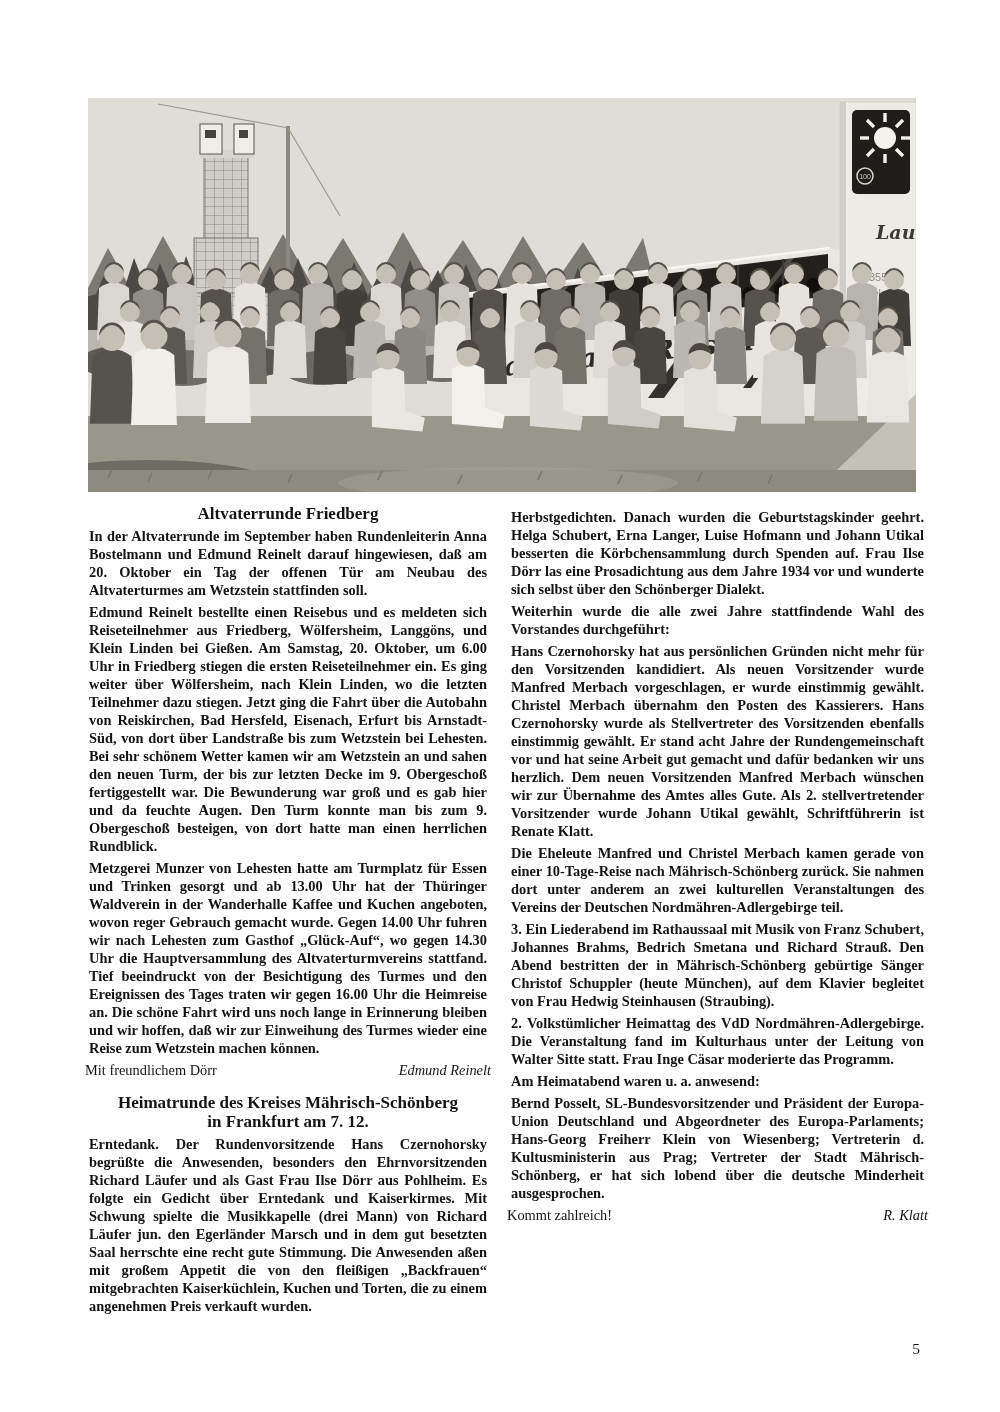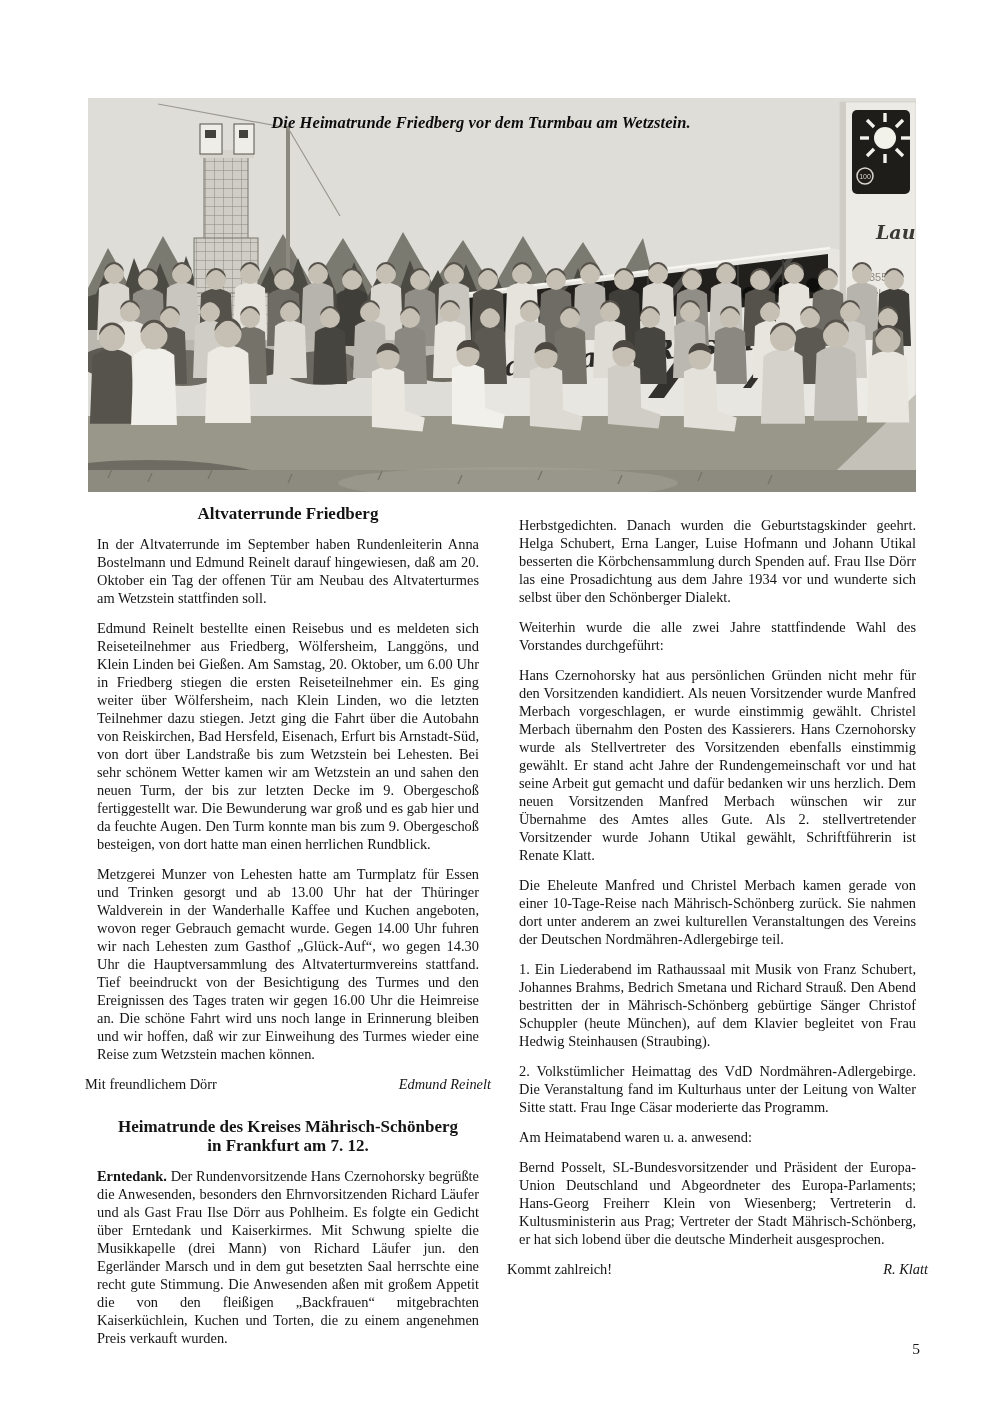--- a/index.html
+++ b/index.html
@@ -4,25 +4,25 @@
 <style>
   html,body{margin:0;padding:0;background:#ffffff;}
   .page{position:relative;width:1000px;height:1412px;background:#ffffff;
         font-family:"Liberation Serif","DejaVu Serif",serif;color:#161616;overflow:hidden;}
   .photo{position:absolute;left:88px;top:98px;width:828px;height:394px;}
   .photo svg{display:block;width:100%;height:100%;}
   .caption{position:absolute;left:133px;top:15px;width:520px;text-align:center;
            font-size:16.5px;font-weight:bold;font-style:italic;color:#0c0c0c;letter-spacing:.1px;}
   .col{position:absolute;top:504px;font-size:14.4px;line-height:18px;text-align:justify;
        hyphens:auto;-webkit-hyphens:auto;color:#141414;}
-  .col p{margin:12px;}
+  .col p{margin:4px;font-weight:bold;}
   .col-left{left:85px;width:406px;}
   .col-right{left:507px;width:421px;}
   .head{font-size:17px;line-height:19px;font-weight:bold;text-align:center;margin:0;}
-  .head-gap{margin-top:24px;}
+  .head-gap{margin-top:14px;}
   .signoff{display:flex;justify-content:space-between;}
   .sig-name{font-style:italic;}
   .pageno{position:absolute;right:80px;top:1340px;font-size:15.5px;color:#161616;}
 </style>
 </head>
 <body>
 
 <div class="page">
 
   <figure class="photo" style="margin:0">
@@ -209,21 +209,20 @@
         <use href="#kne" transform="translate(380,257) scale(1.15)" style="color:#f1f0ea"></use>
         <use href="#kne" transform="translate(458,259) scale(1.15)" style="color:#dcdad2"></use>
         <use href="#kne" transform="translate(536,257) scale(1.15)" style="color:#cfcdc5"></use>
         <use href="#kne" transform="translate(612,260) scale(1.15)" style="color:#e3e1da"></use>
       </g>
 
       <rect x="0" y="372" width="828" height="22" fill="#8d8b80"></rect>
       <ellipse cx="420" cy="385" rx="170" ry="16" fill="#a5a396" opacity="0.5"></ellipse>
       <path d="M20,380 l4,-9 M60,384 l4,-9 M120,381 l4,-9 M200,385 l4,-9 M290,382 l4,-9 M370,386 l4,-9 M450,382 l4,-9 M530,386 l4,-9 M610,383 l4,-9 M680,386 l4,-9" stroke="#777567" stroke-width="1.4"></path>
     </svg>
-    <figcaption class="caption">Die Heimatrunde Friedberg vor dem Turmbau am Wetzstein.</figcaption>
   </figure>
 
   <div class="col col-left">
     <h3 class="head">Altvaterrunde Friedberg</h3>
     <p>In der Altvaterrunde im September haben Rundenleiterin Anna Bostelmann und Edmund Reinelt darauf hingewiesen, daß am 20. Oktober ein Tag der offenen Tür am Neubau des Altvaterturmes am Wetzstein stattfinden soll.</p>
     <p>Edmund Reinelt bestellte einen Reisebus und es meldeten sich Reiseteilnehmer aus Friedberg, Wölfersheim, Langgöns, und Klein Linden bei Gießen. Am Samstag, 20. Oktober, um 6.00 Uhr in Friedberg stiegen die ersten Reiseteilnehmer ein. Es ging weiter über Wölfersheim, nach Klein Linden, wo die letzten Teilnehmer dazu stiegen. Jetzt ging die Fahrt über die Autobahn von Reiskirchen, Bad Hersfeld, Eisenach, Erfurt bis Arnstadt-Süd, von dort über Landstraße bis zum Wetzstein bei Lehesten. Bei sehr schönem Wetter kamen wir am Wetzstein an und sahen den neuen Turm, der bis zur letzten Decke im 9. Obergeschoß fertiggestellt war. Die Bewunderung war groß und es gab hier und da feuchte Augen. Den Turm konnte man bis zum 9. Obergeschoß besteigen, von dort hatte man einen herrlichen Rundblick.</p>
     <p>Metzgerei Munzer von Lehesten hatte am Turmplatz für Essen und Trinken gesorgt und ab 13.00 Uhr hat der Thüringer Waldverein in der Wanderhalle Kaffee und Kuchen angeboten, wovon reger Gebrauch gemacht wurde. Gegen 14.00 Uhr fuhren wir nach Lehesten zum Gasthof „Glück-Auf“, wo gegen 14.30 Uhr die Hauptversammlung des Altvaterturmvereins stattfand. Tief beeindruckt von der Besichtigung des Turmes und den Ereignissen des Tages traten wir gegen 16.00 Uhr die Heimreise an. Die schöne Fahrt wird uns noch lange in Erinnerung bleiben und wir hoffen, daß wir zur Einweihung des Turmes wieder eine Reise zum Wetzstein machen können.</p>
     <div class="signoff">
       <span>Mit freundlichem Dörr</span>
       <span class="sig-name">Edmund Reinelt</span>
@@ -232,21 +231,21 @@
     <h3 class="head head-gap">Heimatrunde des Kreises Mährisch-Schönberg</h3>
     <h3 class="head">in Frankfurt am 7. 12.</h3>
     <p><b>Erntedank.</b><span> Der Rundenvorsitzende Hans Czernohorsky begrüßte die Anwesenden, besonders den Ehrnvorsitzenden Richard Läufer und als Gast Frau Ilse Dörr aus Pohlheim. Es folgte ein Gedicht über Erntedank und Kaiserkirmes. Mit Schwung spielte die Musikkapelle (drei Mann) von Richard Läufer jun. den Egerländer Marsch und in dem gut besetzten Saal herrschte eine recht gute Stimmung. Die Anwesenden aßen mit großem Appetit die von den fleißigen „Backfrauen“ mitgebrachten Kaiserküchlein, Kuchen und Torten, die zu einem angenehmen Preis verkauft wurden.</span></p>
   </div>
 
   <div class="col col-right">
     <p>Herbstgedichten. Danach wurden die Geburtstagskinder geehrt. Helga Schubert, Erna Langer, Luise Hofmann und Johann Utikal besserten die Körbchensammlung durch Spenden auf. Frau Ilse Dörr las eine Prosadichtung aus dem Jahre 1934 vor und wunderte sich selbst über den Schönberger Dialekt.</p>
     <p>Weiterhin wurde die alle zwei Jahre stattfindende Wahl des Vorstandes durchgeführt:</p>
     <p>Hans Czernohorsky hat aus persönlichen Gründen nicht mehr für den Vorsitzenden kandidiert. Als neuen Vorsitzender wurde Manfred Merbach vorgeschlagen, er wurde einstimmig gewählt. Christel Merbach übernahm den Posten des Kassierers. Hans Czernohorsky wurde als Stellvertreter des Vorsitzenden ebenfalls einstimmig gewählt. Er stand acht Jahre der Rundengemeinschaft vor und hat seine Arbeit gut gemacht und dafür bedanken wir uns herzlich. Dem neuen Vorsitzenden Manfred Merbach wünschen wir zur Übernahme des Amtes alles Gute. Als 2. stellvertretender Vorsitzender wurde Johann Utikal gewählt, Schriftführerin ist Renate Klatt.</p>
     <p>Die Eheleute Manfred und Christel Merbach kamen gerade von einer 10-Tage-Reise nach Mährisch-Schönberg zurück. Sie nahmen dort unter anderem an zwei kulturellen Veranstaltungen des Vereins der Deutschen Nordmähren-Adlergebirge teil.</p>
-    <p>1. Ein Liederabend im Rathaussaal mit Musik von Franz Schubert, Johannes Brahms, Bedrich Smetana und Richard Strauß. Den Abend bestritten der in Mährisch-Schönberg gebürtige Sänger Christof Schuppler (heute München), auf dem Klavier begleitet von Frau Hedwig Steinhausen (Straubing).</p>
+    <p>3. Ein Liederabend im Rathaussaal mit Musik von Franz Schubert, Johannes Brahms, Bedrich Smetana und Richard Strauß. Den Abend bestritten der in Mährisch-Schönberg gebürtige Sänger Christof Schuppler (heute München), auf dem Klavier begleitet von Frau Hedwig Steinhausen (Straubing).</p>
     <p>2. Volkstümlicher Heimattag des VdD Nordmähren-Adlergebirge. Die Veranstaltung fand im Kulturhaus unter der Leitung von Walter Sitte statt. Frau Inge Cäsar moderierte das Programm.</p>
     <p>Am Heimatabend waren u. a. anwesend:</p>
     <p>Bernd Posselt, SL-Bundesvorsitzender und Präsident der Europa-Union Deutschland und Abgeordneter des Europa-Parlaments; Hans-Georg Freiherr Klein von Wiesenberg; Vertreterin d. Kultusministerin aus Prag; Vertreter der Stadt Mährisch-Schönberg, er hat sich lobend über die deutsche Minderheit ausgesprochen.</p>
     <div class="signoff">
       <span>Kommt zahlreich!</span>
       <span class="sig-name">R. Klatt</span>
     </div>
   </div>
 
   <div class="pageno">5</div>

